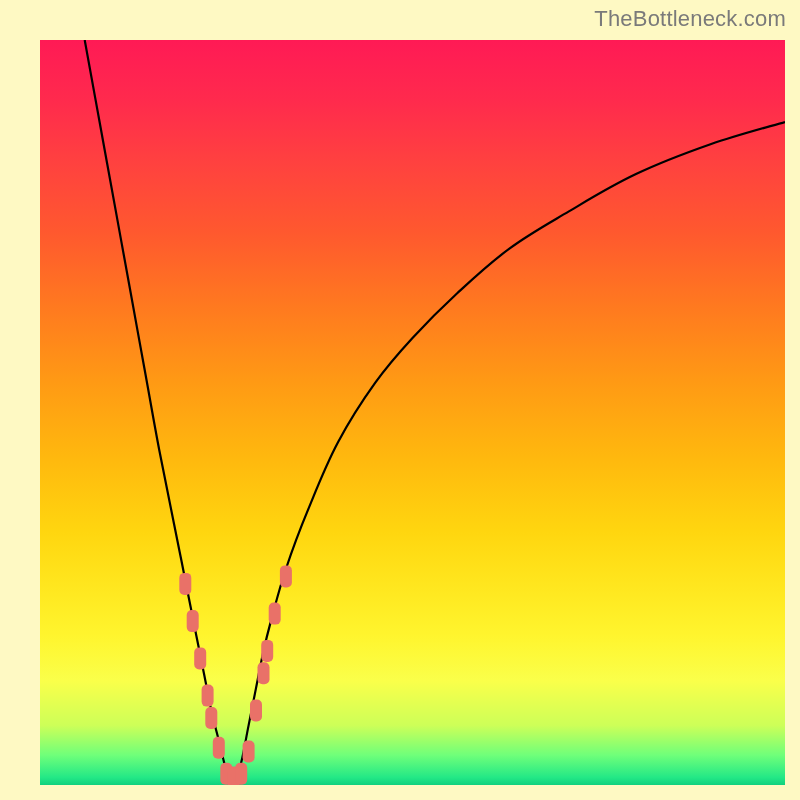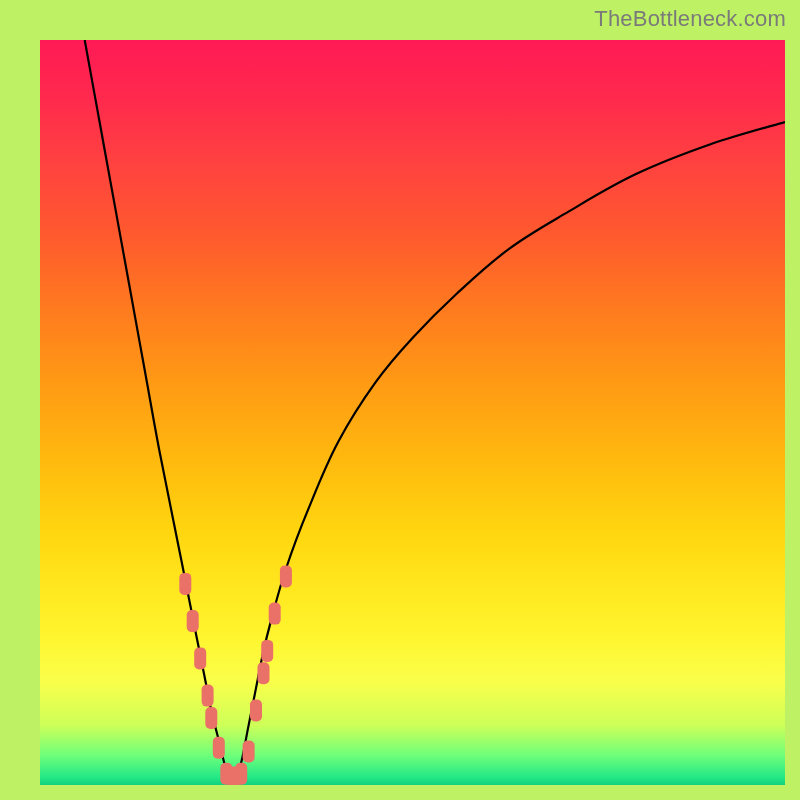--- a/index.html
+++ b/index.html
@@ -10,21 +10,21 @@
     background: #000;
     overflow: hidden;
     font-family: Arial, Helvetica, sans-serif;
   }
   .frame {
     position: absolute;
     left: 0;
     top: 0;
     width: 800px;
     height: 800px;
-    background: #bef264;
+    background: #fef9c3;
   }
   .plot-area {
     position: absolute;
     left: 40px;
     top: 40px;
     width: 745px;
     height: 745px;
     overflow: hidden;
   }
   .gradient {

